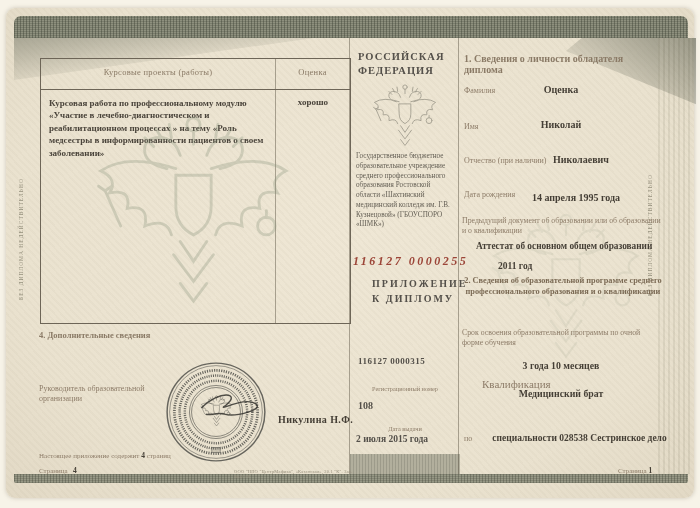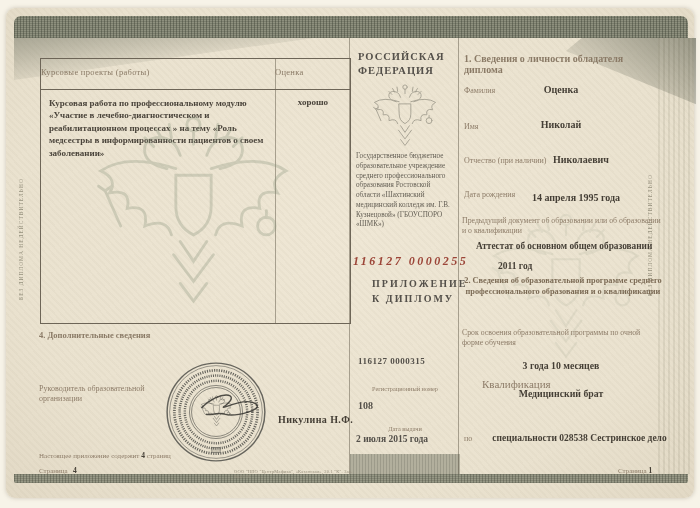--- a/index.html
+++ b/index.html
@@ -25,21 +25,21 @@
   .edge-right{left:652px;top:30px;width:34px;height:436px;
     background:repeating-linear-gradient(90deg, rgba(140,136,114,.28) 0 2px, rgba(220,214,194,.2) 2px 5px);
     opacity:.6;}
   .spine-block{left:344px;top:446px;width:110px;height:20px;background:#a9a795;
     background-image:repeating-linear-gradient(90deg, rgba(70,72,60,.25) 0 1px, transparent 1px 3px);opacity:.85;}
   .vline{width:1px;background:rgba(110,102,86,.55);}
   
   .tbl{left:34px;top:50px;width:309px;height:264px;border:1px solid #6d6557;}
   .tbl-headline{left:0;top:30px;width:100%;height:1px;background:#6d6557;position:absolute;}
   .tbl-div{left:234px;top:0;height:100%;position:absolute;}
-  .th{position:absolute;top:8px;font-size:8.5px;color:#8a7a66;letter-spacing:.3px;text-align:left;}
+  .th{position:absolute;top:8px;font-size:8.5px;color:#8a7a66;letter-spacing:.3px;text-align:center;}
   .coursetitle{position:absolute;left:8px;top:38px;width:218px;font-size:9px;font-weight:700;
     color:#4a443b;line-height:1.38;}
   .grade{position:absolute;left:236px;top:38px;width:72px;text-align:center;font-size:9px;
     font-weight:700;color:#4a443b;}
   
   .lbl{color:#8d7c68;font-size:7.5px;line-height:1.3;}
   .val{color:#443e35;font-weight:700;}
   .heading{color:#7d6d59;font-weight:700;}
   .vert{color:#96917e;font-size:5.5px;letter-spacing:1px;writing-mode:vertical-rl;
     transform:rotate(180deg);white-space:nowrap;}

